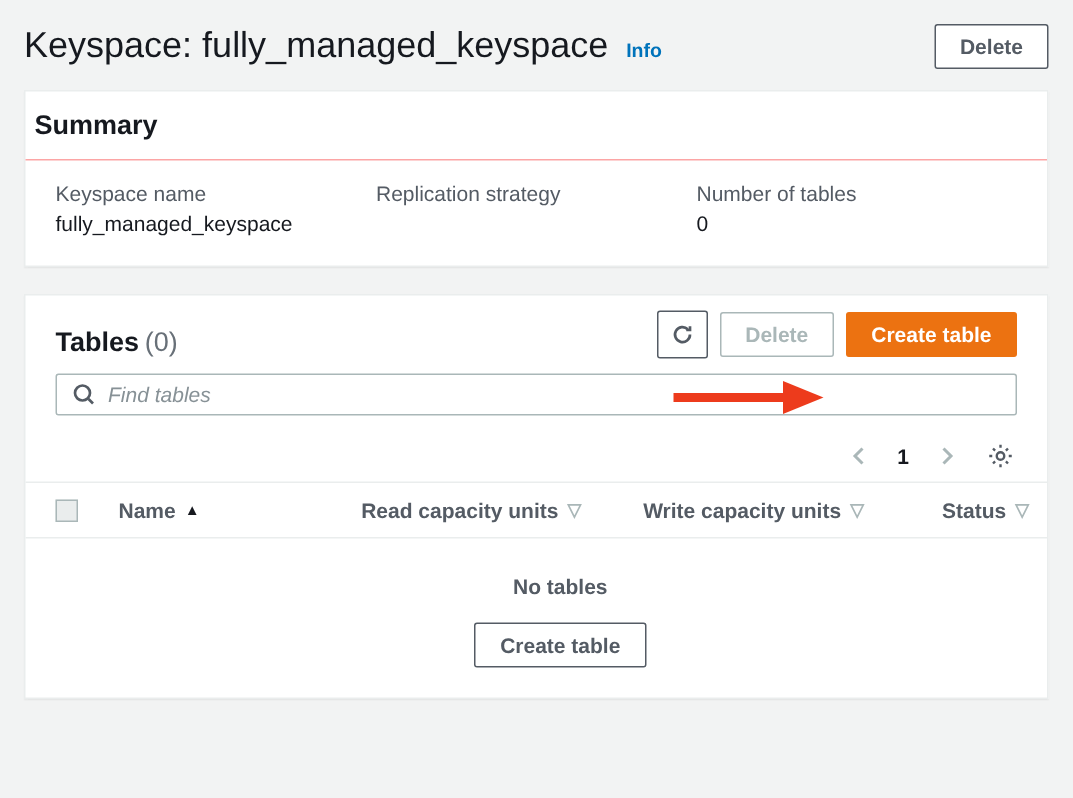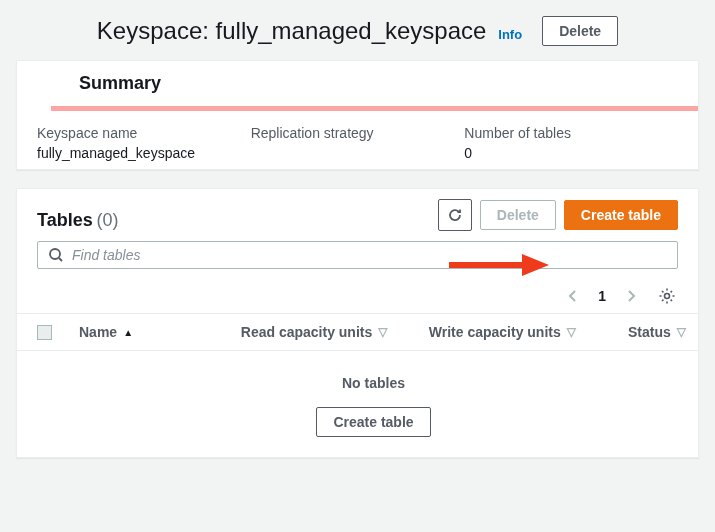--- a/index.html
+++ b/index.html
@@ -7,21 +7,21 @@
       width: 715px;
       height: 532px;
       background: #f2f3f3;
       font-family: "Amazon Ember", "Helvetica Neue", Arial, sans-serif;
       color: #16191f;
       padding: 16px;
       font-size: 14px;
     }
     .header-row {
       display: flex;
-      justify-content: center;
+      justify-content: space-between;
       align-items: center;
       margin-bottom: 14px;
       gap: 20px;
     }
     .page-title {
       font-size: 24px;
       font-weight: 400;
       color: #16191f;
     }
     .info-link {
@@ -46,33 +46,32 @@
       border: 1px solid #ec7211;
       color: #fff;
     }
     .panel {
       background: #fff;
       border: 1px solid #eaeded;
       box-shadow: 0 1px 1px rgba(0,0,0,0.05);
       margin-bottom: 18px;
     }
     .panel-header {
-      padding: 12px 28px;
-      border-bottom: 5px solid #fca5a5;
-      margin-left: 34px;
+      padding: 12px 6px;
+      border-bottom: 1px solid #fca5a5;
     }
     .panel-title {
       font-size: 18px;
       font-weight: 700;
     }
     .summary-body {
       display: grid;
       grid-template-columns: 1fr 1fr 1fr;
       gap: 0;
-      padding: 14px 20px 8px 20px;
+      padding: 14px 20px 20px 20px;
     }
     .kv-col { padding-right: 20px; }
     .kv-label { font-size: 14px; color: #545b64; margin-bottom: 4px; }
     .kv-value { font-size: 14px; color: #16191f; }
     .tables-header {
       display: flex;
       justify-content: space-between;
       align-items: flex-end;
       padding: 10px 20px;
       position: relative;

